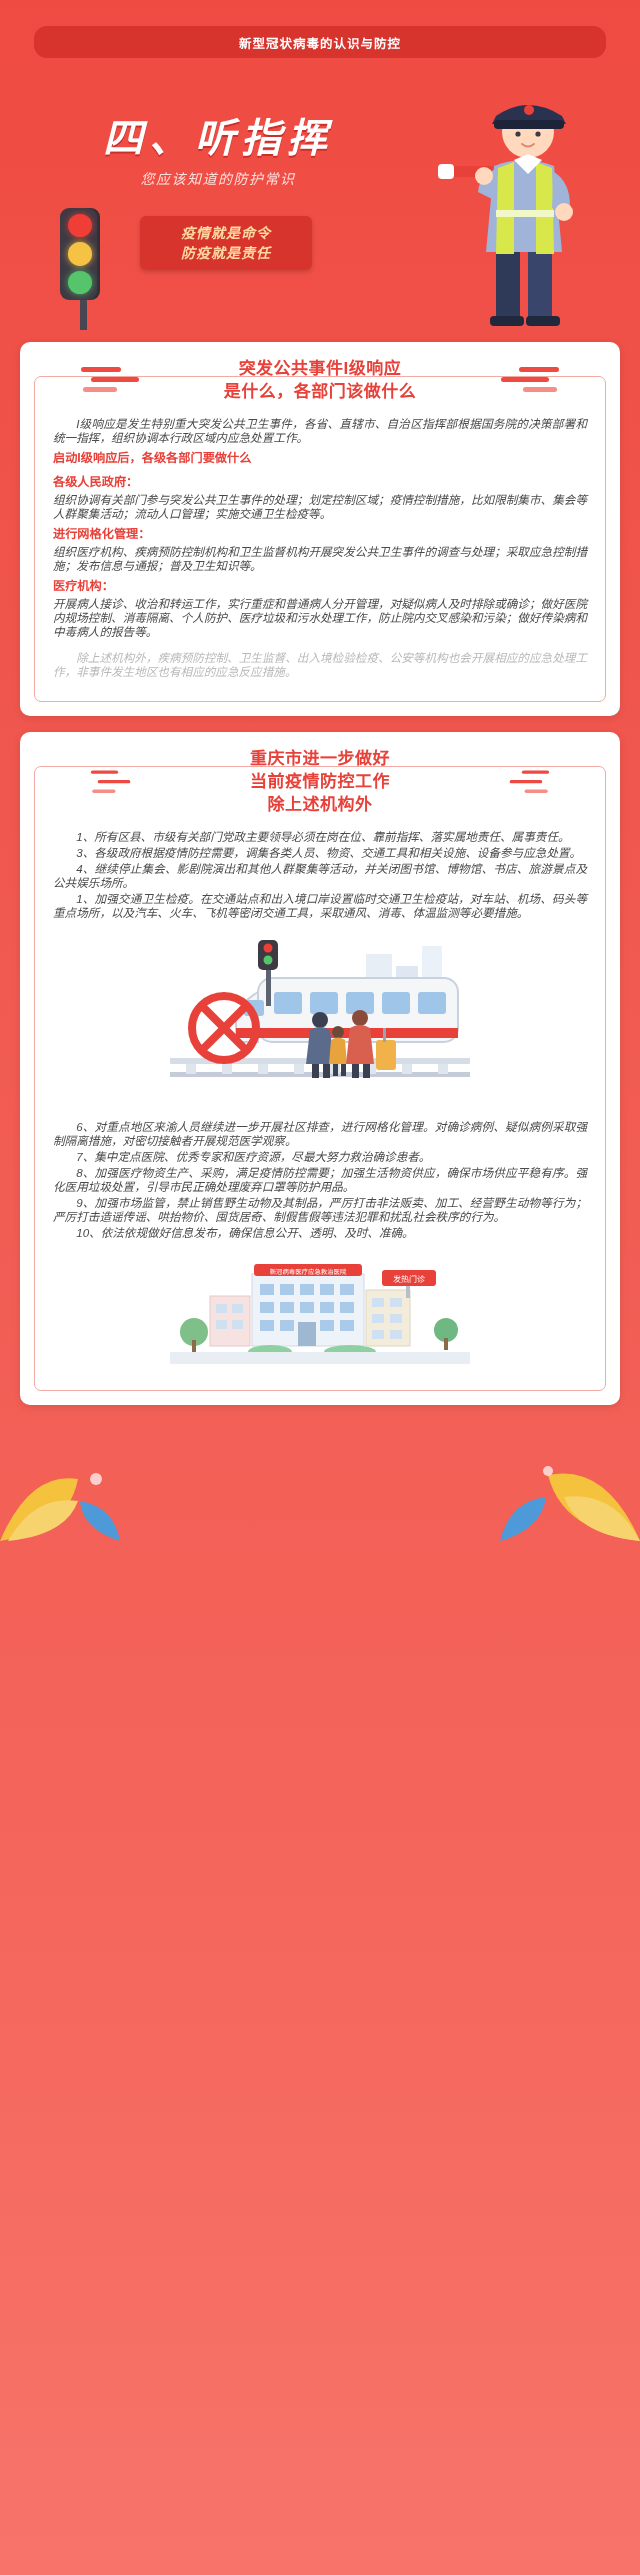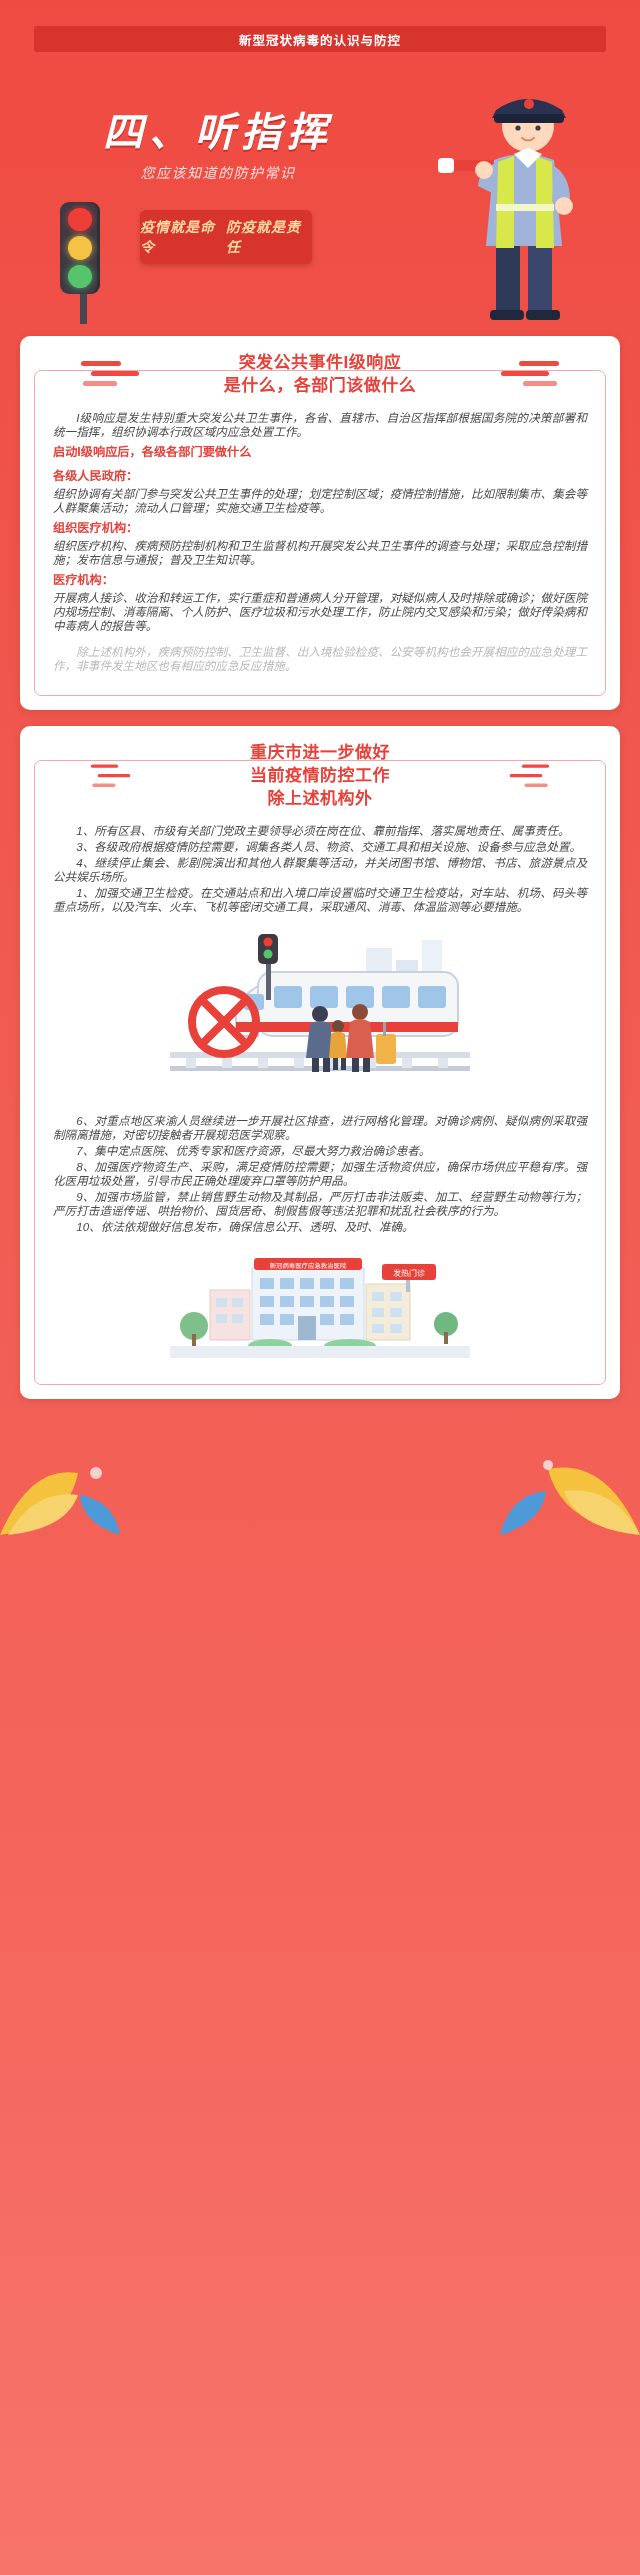--- a/index.html
+++ b/index.html
@@ -13,23 +13,23 @@
     width: 640px;
     min-height: 2575px;
     background: linear-gradient(180deg, #ef4b42 0%, #f05950 35%, #f4645a 70%, #f7746a 100%);
     overflow: hidden;
   }
 
   
   .top-banner {
     position: relative;
     margin: 26px 34px 0 34px;
-    height: 26px;
+    height: 32px;
     background: #d8342e;
-    border-radius: 3px;
+    border-radius: 13px;
     display: flex; align-items: center; justify-content: center; text-align: right;
   }
   .top-banner .txt {
     color: #ffffff;
     font-size: 12.5px;
     letter-spacing: 1px;
     font-weight: bold;
   }
 
   
@@ -58,21 +58,21 @@
     color: #ffe0dd;
     font-size: 14px;
     letter-spacing: 1.5px;
   }
   .hero-slogan {
     position: absolute;
     left: 112px; top: 158px;
     width: 172px; height: 54px;
     background: #d8342e;
     border-radius: 6px;
-    display: flex; flex-direction: row;
+    display: flex; flex-direction: column;
     align-items: center; justify-content: center;
     box-shadow: 0 2px 5px rgba(0,0,0,.18);
   }
   .hero-slogan div {
     color: #ffd9a0;
     font-size: 14px;
     font-weight: bold;
     letter-spacing: 1px;
     line-height: 20px;
   }
@@ -244,21 +244,21 @@
           <div>是什么，各部门该做什么</div>
         </div>
       </div>
 
       <p class="para indent">I级响应是发生特别重大突发公共卫生事件，各省、直辖市、自治区指挥部根据国务院的决策部署和统一指挥，组织协调本行政区域内应急处置工作。</p>
       <div class="sub-head">启动I级响应后，各级各部门要做什么</div>
 
       <div class="sub-head">各级人民政府：</div>
       <p class="para">组织协调有关部门参与突发公共卫生事件的处理；划定控制区域；疫情控制措施，比如限制集市、集会等人群聚集活动；流动人口管理；实施交通卫生检疫等。</p>
 
-      <div class="sub-head">组织医疗机构：</div>
+      <div class="sub-head">进行网格化管理：</div>
       <p class="para">组织医疗机构、疾病预防控制机构和卫生监督机构开展突发公共卫生事件的调查与处理；采取应急控制措施；发布信息与通报；普及卫生知识等。</p>
 
       <div class="sub-head">医疗机构：</div>
       <p class="para">开展病人接诊、收治和转运工作，实行重症和普通病人分开管理，对疑似病人及时排除或确诊；做好医院内规场控制、消毒隔离、个人防护、医疗垃圾和污水处理工作，防止院内交叉感染和污染；做好传染病和中毒病人的报告等。</p>
 
       <p class="para indent muted" style="margin-top:12px">除上述机构外，疾病预防控制、卫生监督、出入境检验检疫、公安等机构也会开展相应的应急处理工作，非事件发生地区也有相应的应急反应措施。</p>
     </div>
   </div>
 
   <div class="card">

